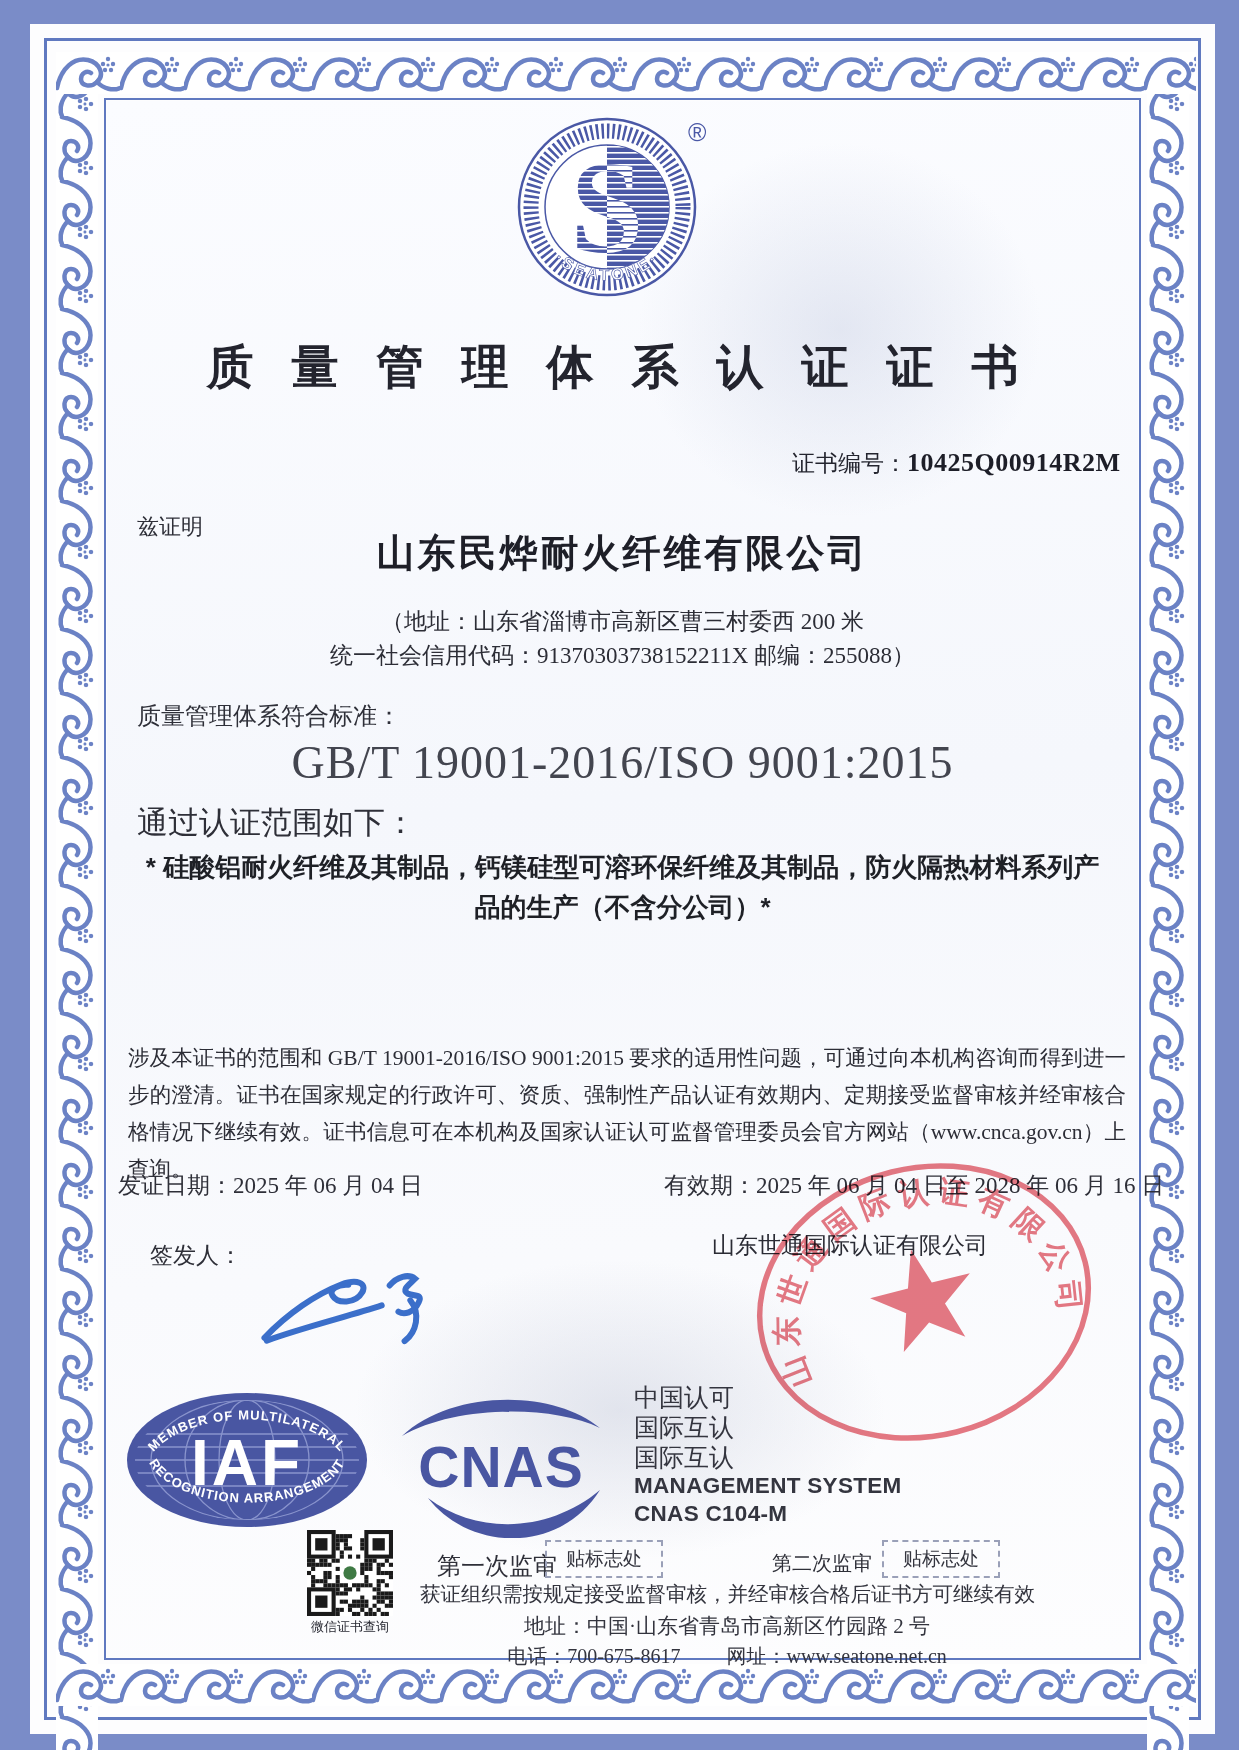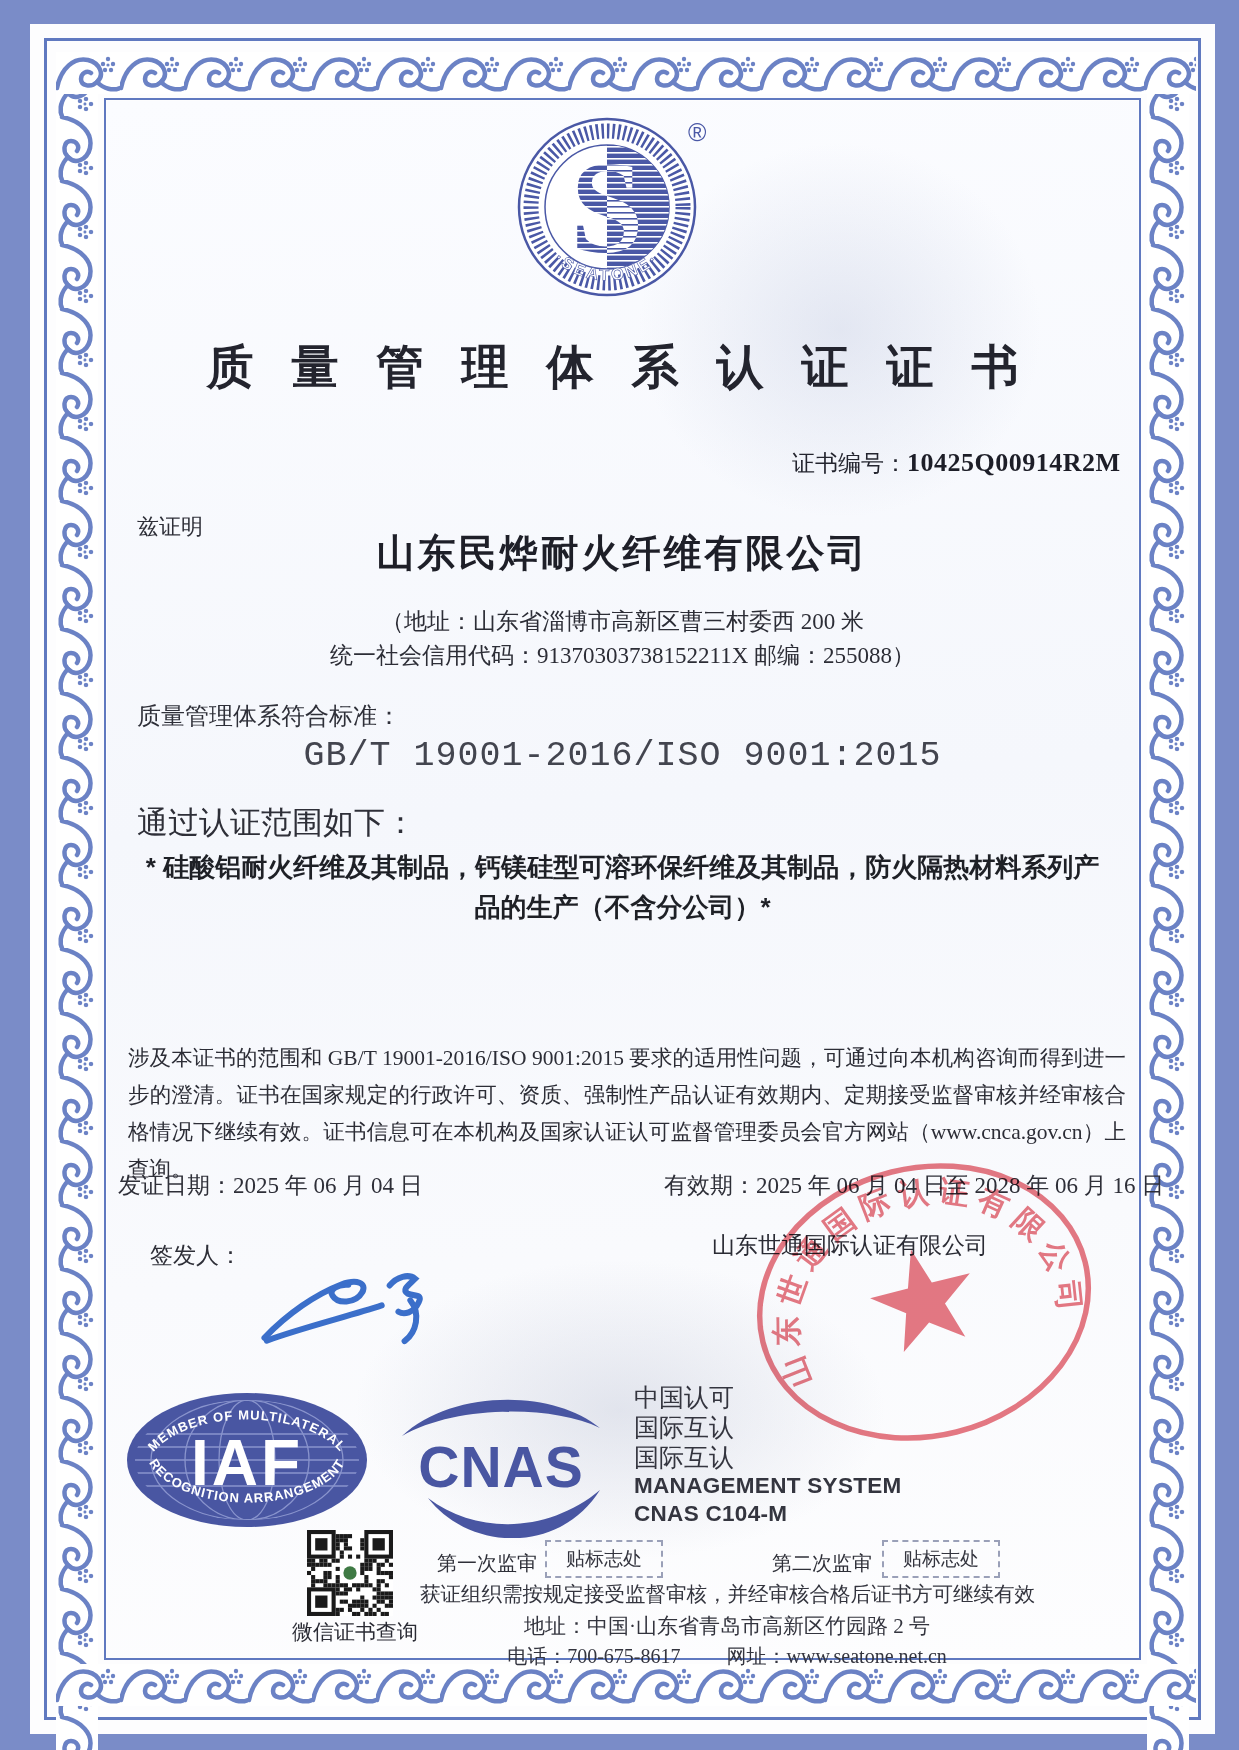--- a/index.html
+++ b/index.html
@@ -25,22 +25,22 @@
          letter-spacing:38px;padding-left:24px;box-sizing:border-box;color:#23242e;white-space:nowrap;}
   .certno{left:792px;top:448px;white-space:nowrap;}
   .certno .lbl{font-size:23px;color:#23242e;}
   .certno .val{font-size:26px;font-weight:bold;letter-spacing:.5px;color:#1d1e28;}
   .certify{left:137px;top:512px;font-size:22px;}
   .cblock{left:104px;width:1037px;text-align:center;white-space:nowrap;}
   .company{top:528px;font-size:38px;font-weight:700;letter-spacing:3px;color:#1e1f28;}
   .addr1{top:606px;font-size:23px;color:#2c2d36;}
   .addr2{top:640px;font-size:23px;color:#2c2d36;}
   .stdlabel{left:137px;top:700px;font-size:24px;}
-  .stdvalue{top:736px;font-size:35px;letter-spacing:1px;color:#43454f;
-            font-family:Liberation Mono, monospace;}
+  .stdvalue{top:736px;font-size:46px;letter-spacing:1px;color:#43454f;
+            font-family:Liberation Serif, serif;}
   .scopelabel{left:137px;top:802px;font-size:31px;}
   .scope1{top:850px;font-size:26px;font-weight:700;color:#1e2026;
           font-family:"Liberation Sans","DejaVu Sans",sans-serif;}
   .scope2{top:890px;font-size:26px;font-weight:700;color:#1e2026;
           font-family:"Liberation Sans","DejaVu Sans",sans-serif;}
   .notice{left:128px;top:1040px;width:998px;font-size:21.5px;line-height:37px;
           text-align:justify;color:#2c2d36;}
   .issuedate{left:118px;top:1170px;font-size:23px;white-space:nowrap;text-align:center;}
   .validity{left:664px;top:1170px;font-size:23px;white-space:nowrap;}
   .signer{left:150px;top:1240px;font-size:23px;}
@@ -48,22 +48,22 @@
   .issuer{left:712px;top:1230px;width:300px;font-size:23px;white-space:nowrap;color:#2a2b34;}
   .stamp{left:742px;top:1152px;mix-blend-mode:multiply;}
   .iaf{left:124px;top:1392px;}
   .cnas{left:398px;top:1384px;}
   .cnastext{left:634px;top:1382px;color:#34353f;}
   .cnastext .zh{font-family:"Liberation Sans","DejaVu Sans",sans-serif;font-size:25px;
                 font-weight:500;line-height:30px;}
   .cnastext .en{font-family:"Liberation Sans","DejaVu Sans",sans-serif;font-size:22.5px;
                 font-weight:bold;line-height:28px;letter-spacing:.3px;}
   .qr{left:307px;top:1530px;}
-  .qrcaption{left:282px;top:1618px;width:136px;text-align:right;font-size:21px;color:#2a2b34;}
-  .auditlabel1{left:437px;top:1550px;font-size:20px;}
+  .qrcaption{left:282px;top:1618px;width:136px;text-align:center;font-size:13px;color:#2a2b34;}
+  .auditlabel1{left:437px;top:1550px;font-size:24px;}
   .stickerbox1{left:545px;top:1540px;width:118px;height:38px;border:2px dashed #9aa0b8;
                display:flex;align-items:center;justify-content:center;font-size:19px;color:#33343e;box-sizing:border-box;}
   .auditlabel2{left:772px;top:1550px;font-size:20px;}
   .stickerbox2{left:882px;top:1540px;width:118px;height:38px;border:2px dashed #9aa0b8;
                display:flex;align-items:center;justify-content:center;font-size:19px;color:#33343e;box-sizing:border-box;}
   .supervision{left:420px;top:1580px;width:614px;text-align:center;font-size:20.5px;color:#33343e;white-space:nowrap;}
   .addressline{left:420px;top:1612px;width:614px;text-align:center;font-size:21px;color:#33343e;white-space:nowrap;}
   .contactline{left:420px;top:1643px;width:614px;display:flex;justify-content:center;gap:46px;
                font-size:20px;color:#33343e;white-space:nowrap;}
   .regmark{left:688px;top:118px;font-size:25px;color:#4a58a6;font-family:"Liberation Sans",sans-serif;}

